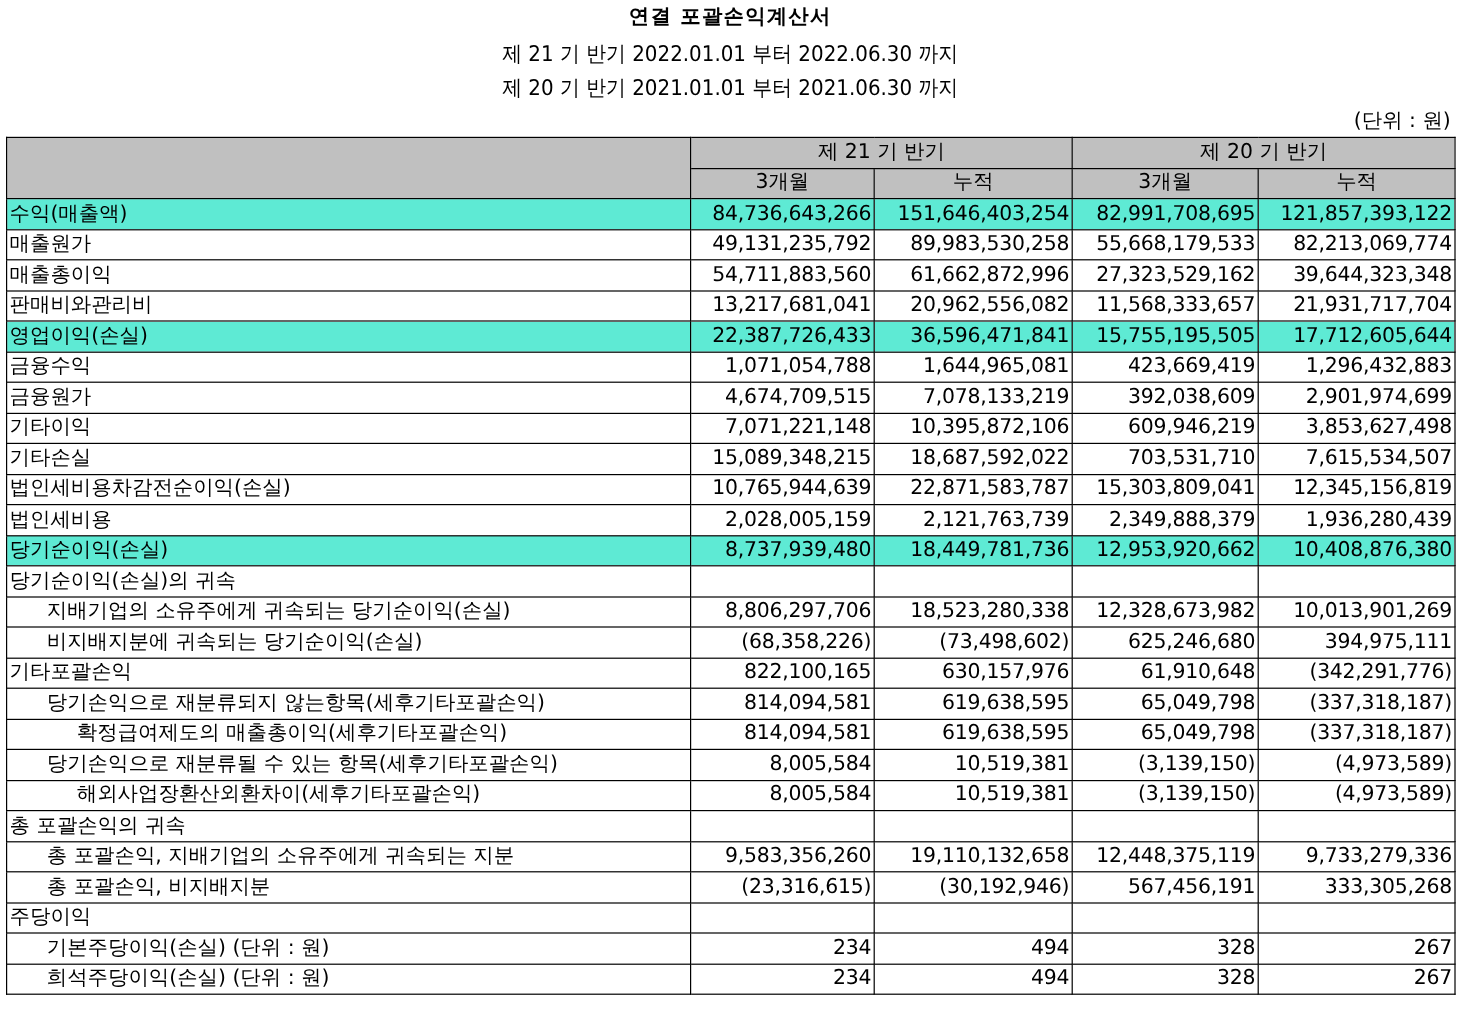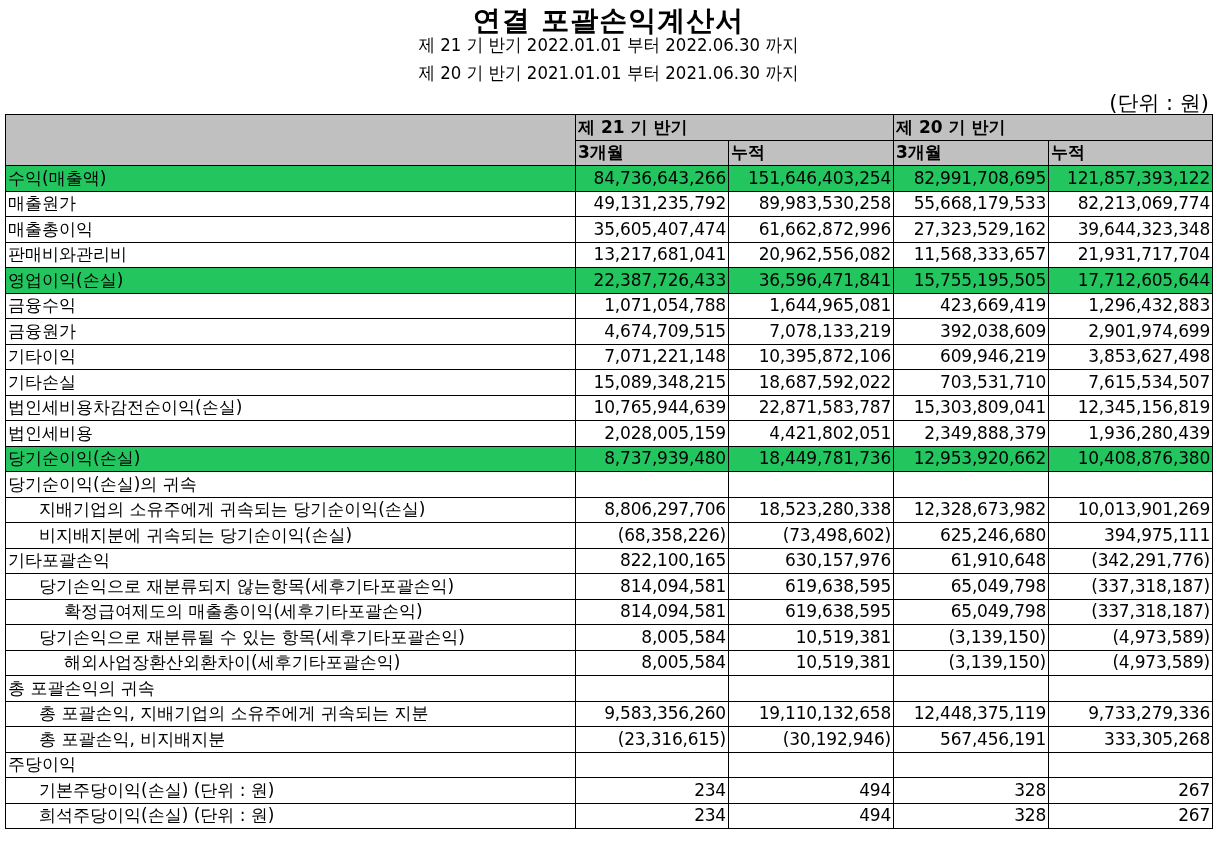--- a/index.html
+++ b/index.html
@@ -3,47 +3,47 @@
 <meta charset="utf-8">
 <style>
   html, body { margin: 0; padding: 0; background: #ffffff; }
   body {
     width: 1217px; height: 847px; overflow: hidden; position: relative;
     font-family: "DejaVu Sans", "Liberation Sans", sans-serif;
     color: #000;
   }
   .title {
     position: absolute; left: 0; width: 1217px; top: 2px;
-    text-align: center; font-size: 28px; font-weight: bold; letter-spacing: 1px;
+    text-align: center; font-size: 17px; font-weight: bold; letter-spacing: 1px;
   }
   .subtitle {
     position: absolute; left: 0; width: 1217px; text-align: center;
     font-size: 18px; transform: scaleX(0.92);
   }
   .sub1 { top: 33px; }
   .sub2 { top: 61px; }
   .unit {
-    position: absolute; right: 8px; top: 89px; font-size: 21px;
+    position: absolute; right: 8px; top: 89px; font-size: 17px;
   }
   table.fs {
     position: absolute; left: 5px; top: 114px;
     border-collapse: collapse; table-layout: fixed;
     width: 1207px;
     font-size: 17px;
   }
   table.fs td, table.fs th {
     border: 1px solid #000;
     height: 24.5px; padding: 0 2px; line-height: 23px;
     white-space: nowrap; overflow: hidden;
     font-weight: normal;
   }
-  table.fs th { background: #c0c0c0; text-align: left; font-weight: bold; }
+  table.fs th { background: #c0c0c0; text-align: center; }
   table.fs td.num { text-align: right; padding-right: 2px; letter-spacing: -0.2px; }
   table.fs td.label { text-align: left; }
-  tr.hl td { background: #22c55e; }
+  tr.hl td { background: #5eead4; }
   .ind1 { padding-left: 33px !important; }
   .ind2 { padding-left: 58px !important; }
 </style>
 </head>
 <body>
 
 <div class="title">연결 포괄손익계산서</div>
 <div class="subtitle sub1">제 21 기 반기 2022.01.01 부터 2022.06.30 까지</div>
 <div class="subtitle sub2">제 20 기 반기 2021.01.01 부터 2021.06.30 까지</div>
 <div class="unit">(단위 : 원)</div>
@@ -79,21 +79,21 @@
       </tr>
       <tr>
         <td class="label">매출원가</td>
         <td class="num">49,131,235,792</td>
         <td class="num">89,983,530,258</td>
         <td class="num">55,668,179,533</td>
         <td class="num">82,213,069,774</td>
       </tr>
       <tr>
         <td class="label">매출총이익</td>
-        <td class="num">35,605,407,474</td>
+        <td class="num">54,711,883,560</td>
         <td class="num">61,662,872,996</td>
         <td class="num">27,323,529,162</td>
         <td class="num">39,644,323,348</td>
       </tr>
       <tr>
         <td class="label">판매비와관리비</td>
         <td class="num">13,217,681,041</td>
         <td class="num">20,962,556,082</td>
         <td class="num">11,568,333,657</td>
         <td class="num">21,931,717,704</td>
@@ -136,21 +136,21 @@
       <tr>
         <td class="label">법인세비용차감전순이익(손실)</td>
         <td class="num">10,765,944,639</td>
         <td class="num">22,871,583,787</td>
         <td class="num">15,303,809,041</td>
         <td class="num">12,345,156,819</td>
       </tr>
       <tr>
         <td class="label">법인세비용</td>
         <td class="num">2,028,005,159</td>
-        <td class="num">4,421,802,051</td>
+        <td class="num">2,121,763,739</td>
         <td class="num">2,349,888,379</td>
         <td class="num">1,936,280,439</td>
       </tr>
       <tr class="hl">
         <td class="label">당기순이익(손실)</td>
         <td class="num">8,737,939,480</td>
         <td class="num">18,449,781,736</td>
         <td class="num">12,953,920,662</td>
         <td class="num">10,408,876,380</td>
       </tr>

